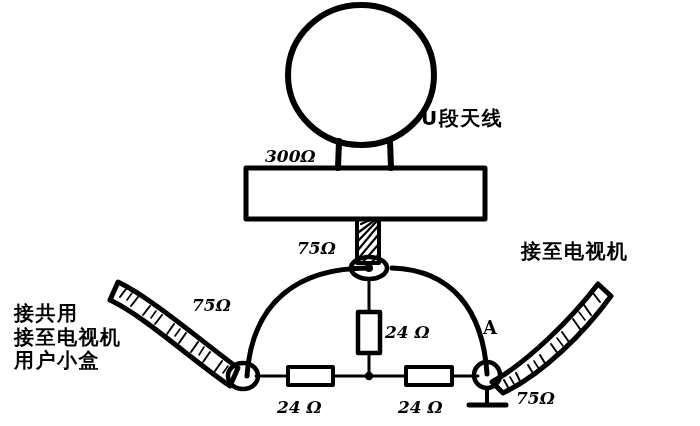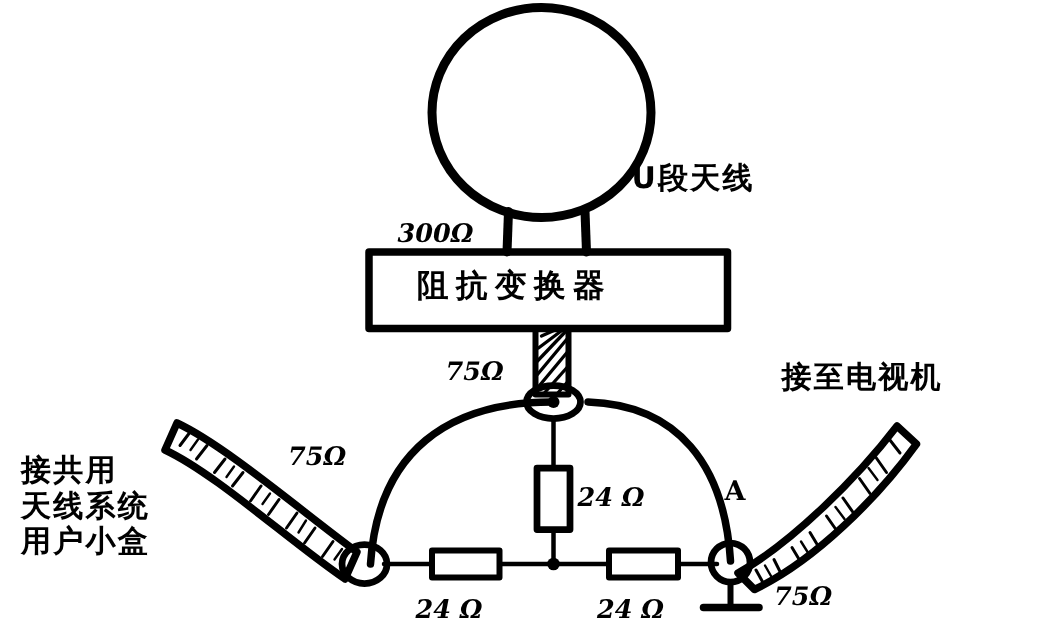--- a/index.html
+++ b/index.html
@@ -234,24 +234,23 @@
       <path d="M 469 405 L 506 405" class="ink" stroke-width="5"></path>
     </g>
 
   </svg>
 
   <div class="label lbl-cn" id="label-to-tv">接至电视机</div>
 
   <div class="label lbl-cn" id="label-antenna">U段天线</div>
 
   <div class="label lbl-cn" id="label-left-system">接共用
-天线系统
+接至电视机
 用户小盒</div>
 
-  <div class="label lbl-box" id="label-box-text">阻抗变换器</div>
 
   <div class="label lbl-num" id="label-300">300Ω</div>
 
   <div class="label lbl-num" id="label-75-center">75Ω</div>
 
   <div class="label lbl-num" id="label-75-left">75Ω</div>
 
   <div class="label lbl-num" id="label-75-right">75Ω</div>
 
   <div class="label lbl-num" id="label-24-mid">24 Ω</div>

